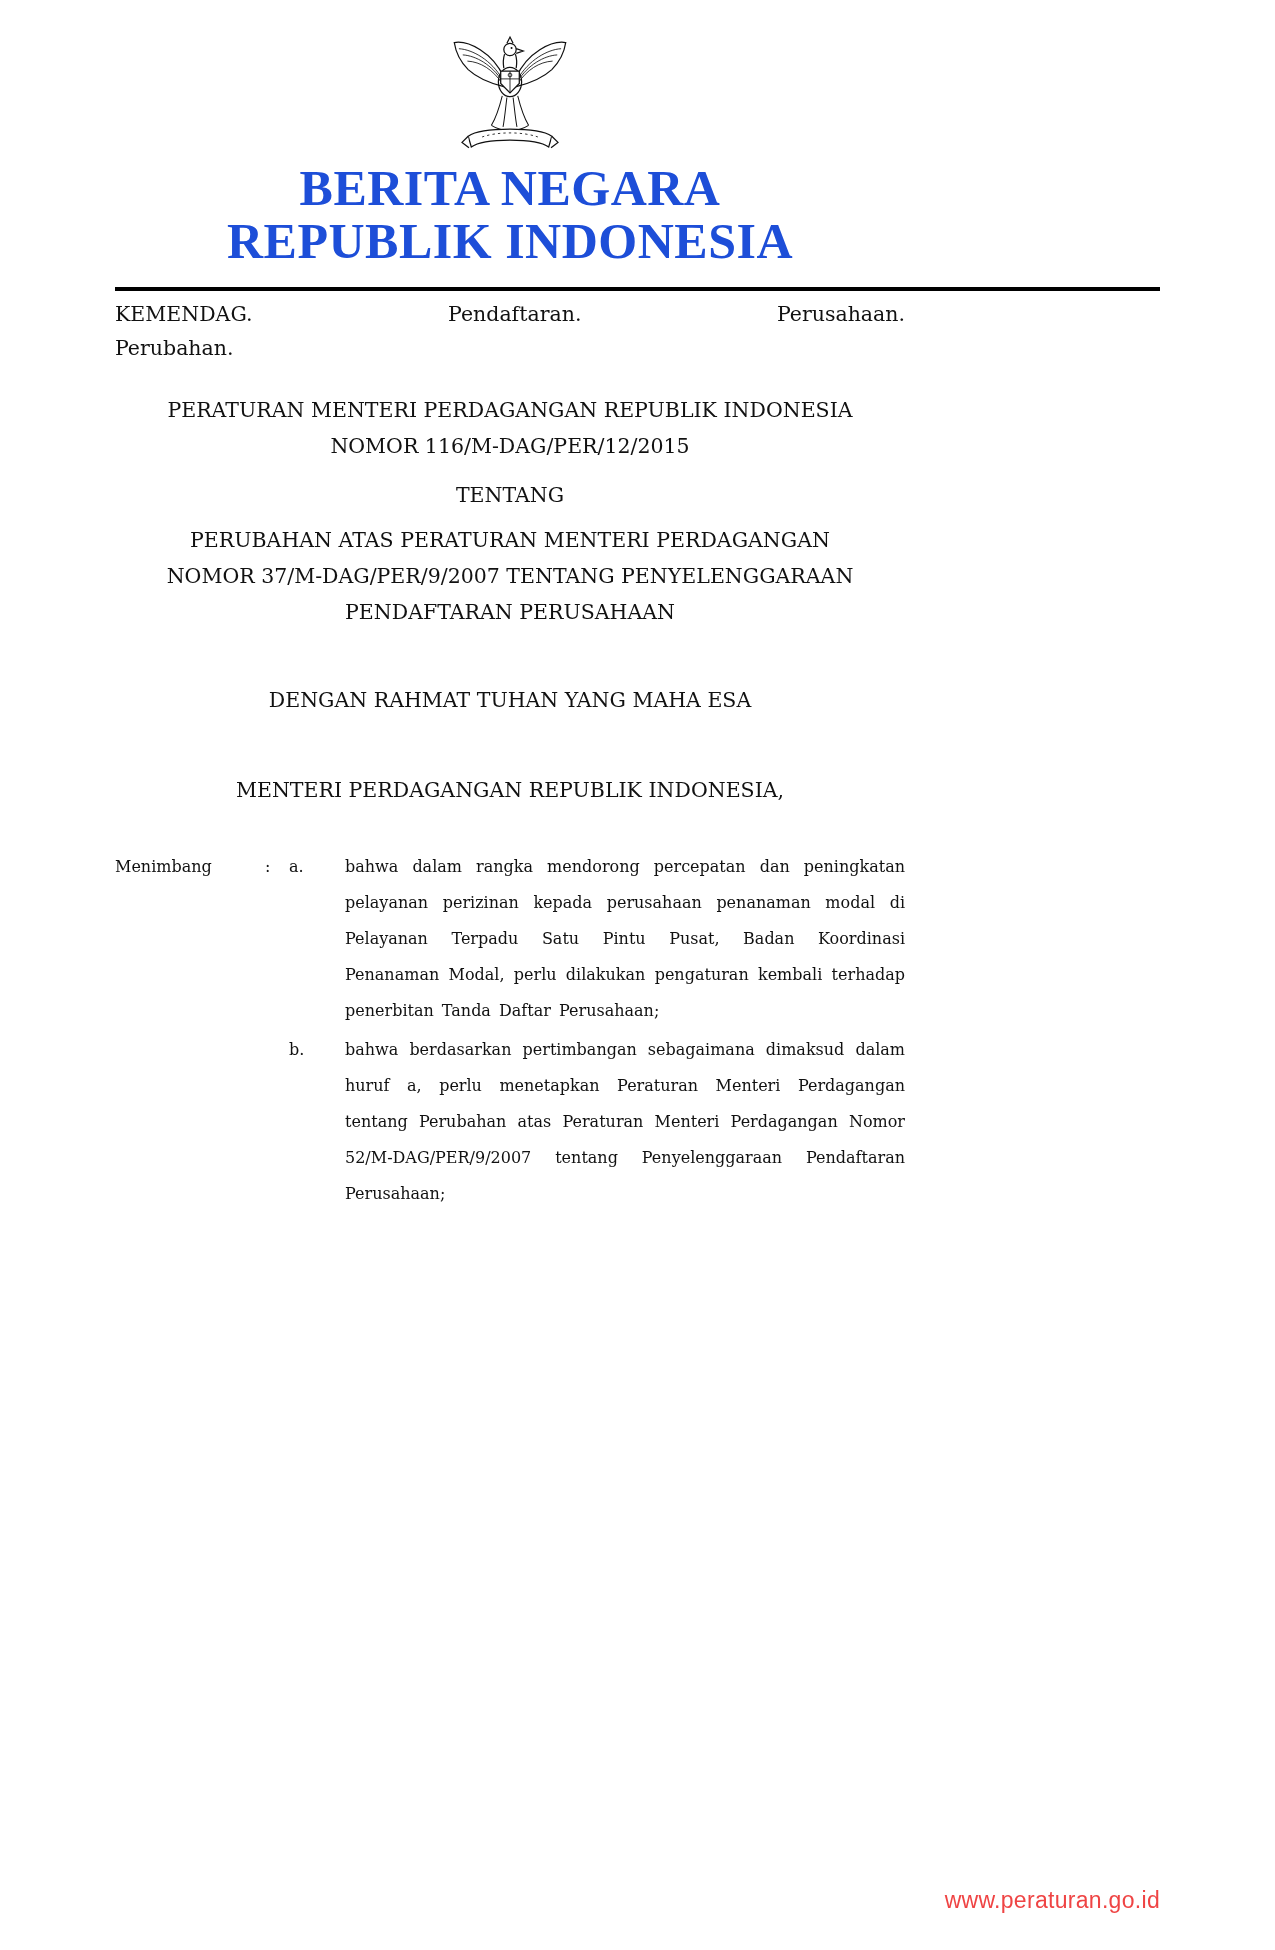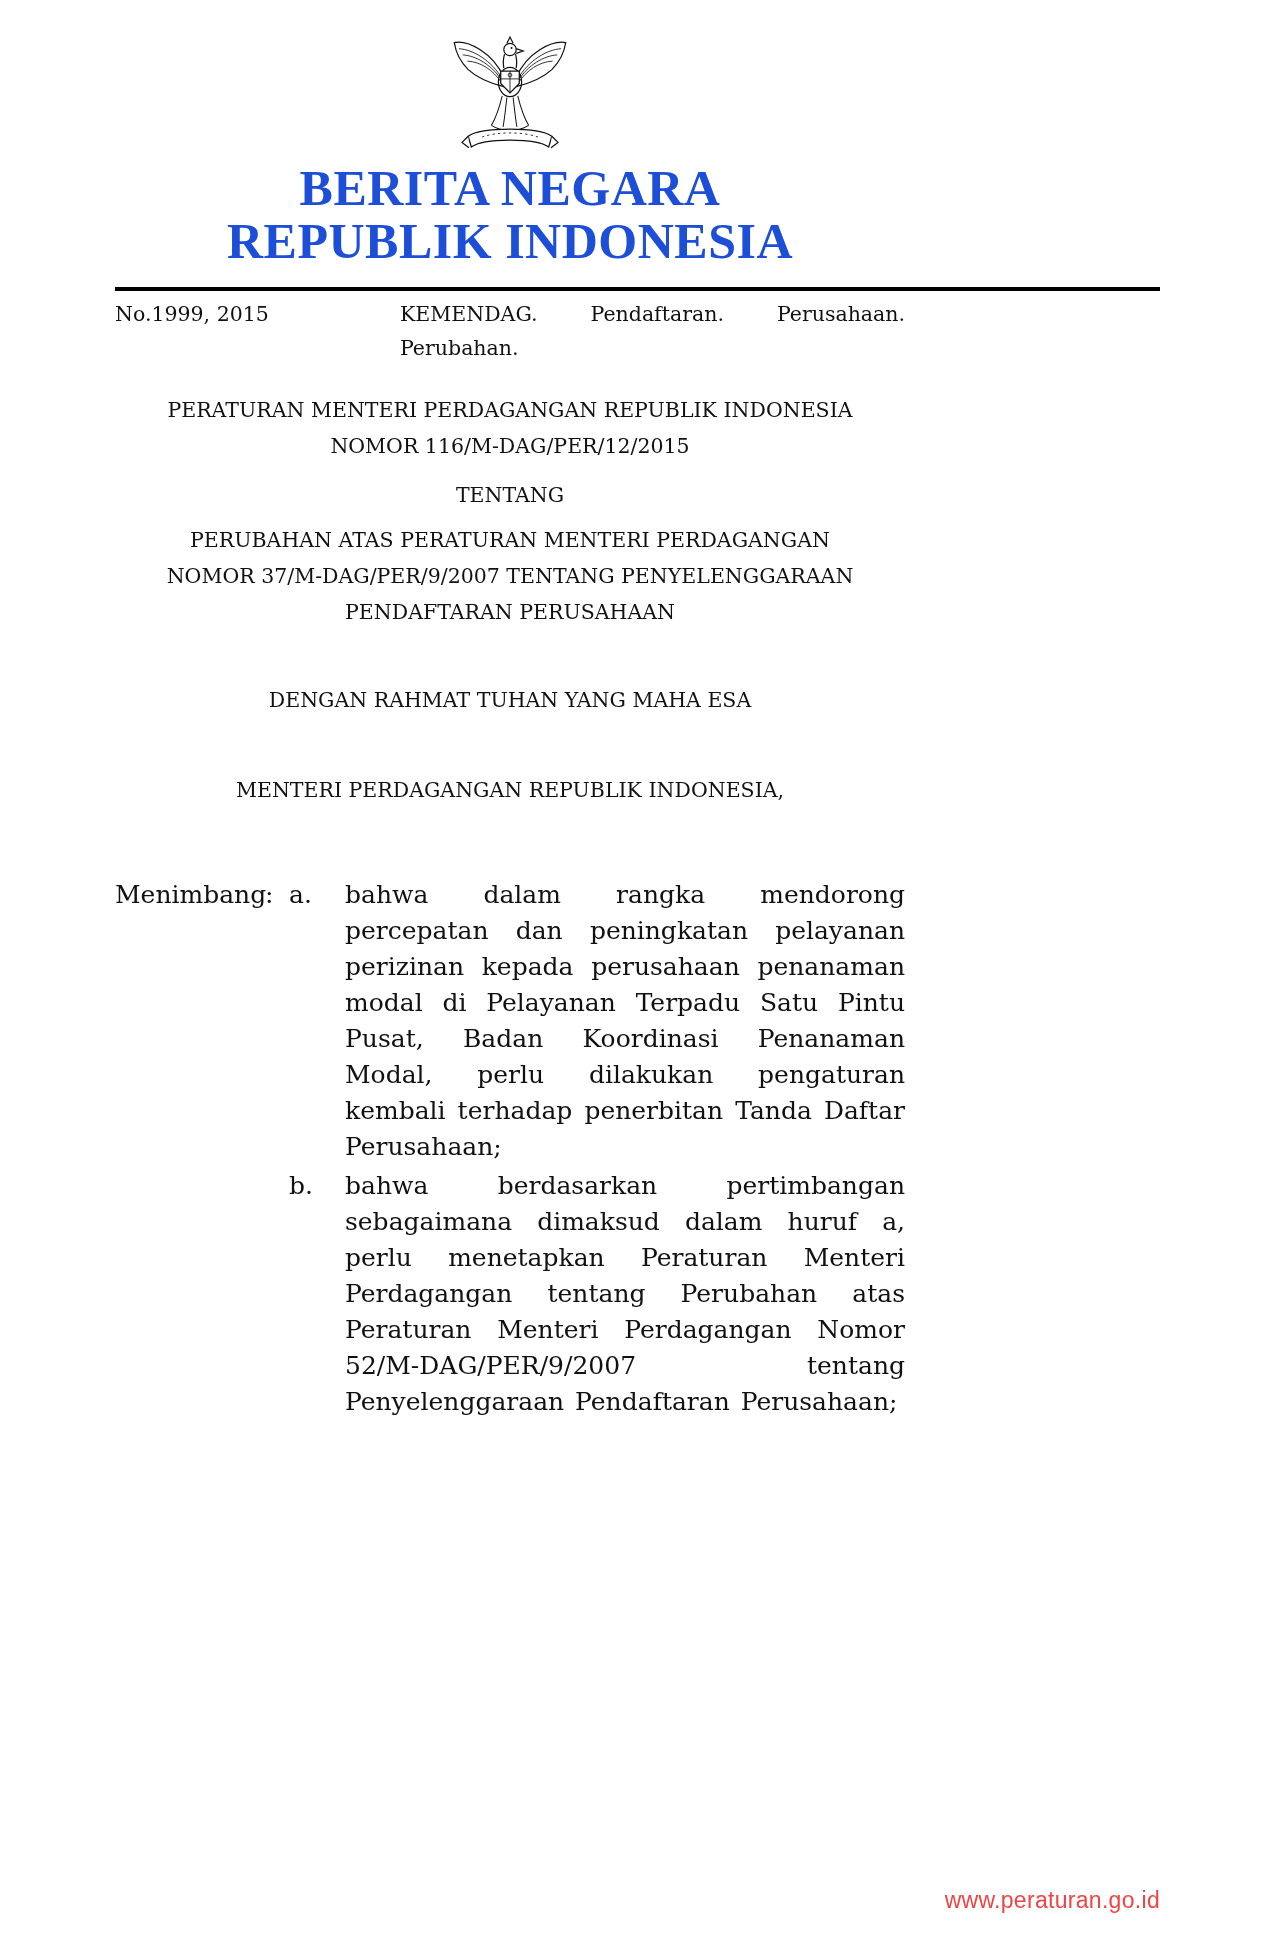--- a/index.html
+++ b/index.html
@@ -48,24 +48,24 @@
     position:absolute; left:115px; top:392px; width:790px;
     text-align:center; font-size:20.5px; line-height:36px;
   }
   .tb-gap-sm { margin-top:13px; }
   .tb-gap-xs { margin-top:9px; }
   .invocation { margin-top:52px; }
   .authority  { margin-top:54px; }
 
   
   .considerations {
-    position:absolute; left:115px; top:877px; width:790px;
+    position:absolute; left:115px; top:849px; width:790px;
     display:grid;
     grid-template-columns:150px 24px 56px 1fr;
-    font-size:25px; line-height:36px;
+    font-size:16px; line-height:36px;
     align-items:start;
   }
   .cons-text {
     text-align:justify;
     word-spacing:3px;
     padding-bottom:3px;
   }
 
   .footer-url {
     position:absolute; right:115px; bottom:36px;
@@ -129,21 +129,20 @@
       </g>
       <path d="M44,133 C64,126 96,126 116,133" fill="none" stroke="#111" stroke-width="1.1" stroke-dasharray="3,4"></path>
     </svg>
     <div class="masthead-title">BERITA NEGARA</div>
     <div class="masthead-title">REPUBLIK INDONESIA</div>
   </div>
 
   <div class="rule"></div>
 
   <div class="header-row">
-    <div class="doc-number">No.1999, 2015</div>
     <div class="subjects">
       <div class="l1">KEMENDAG. Pendaftaran. Perusahaan.</div>
       <div class="l2">Perubahan.</div>
     </div>
   </div>
 
   <div class="title-block">
     <div>PERATURAN MENTERI PERDAGANGAN REPUBLIK INDONESIA</div>
     <div>NOMOR 116/M-DAG/PER/12/2015</div>
     <div class="tb-gap-sm">TENTANG</div>

